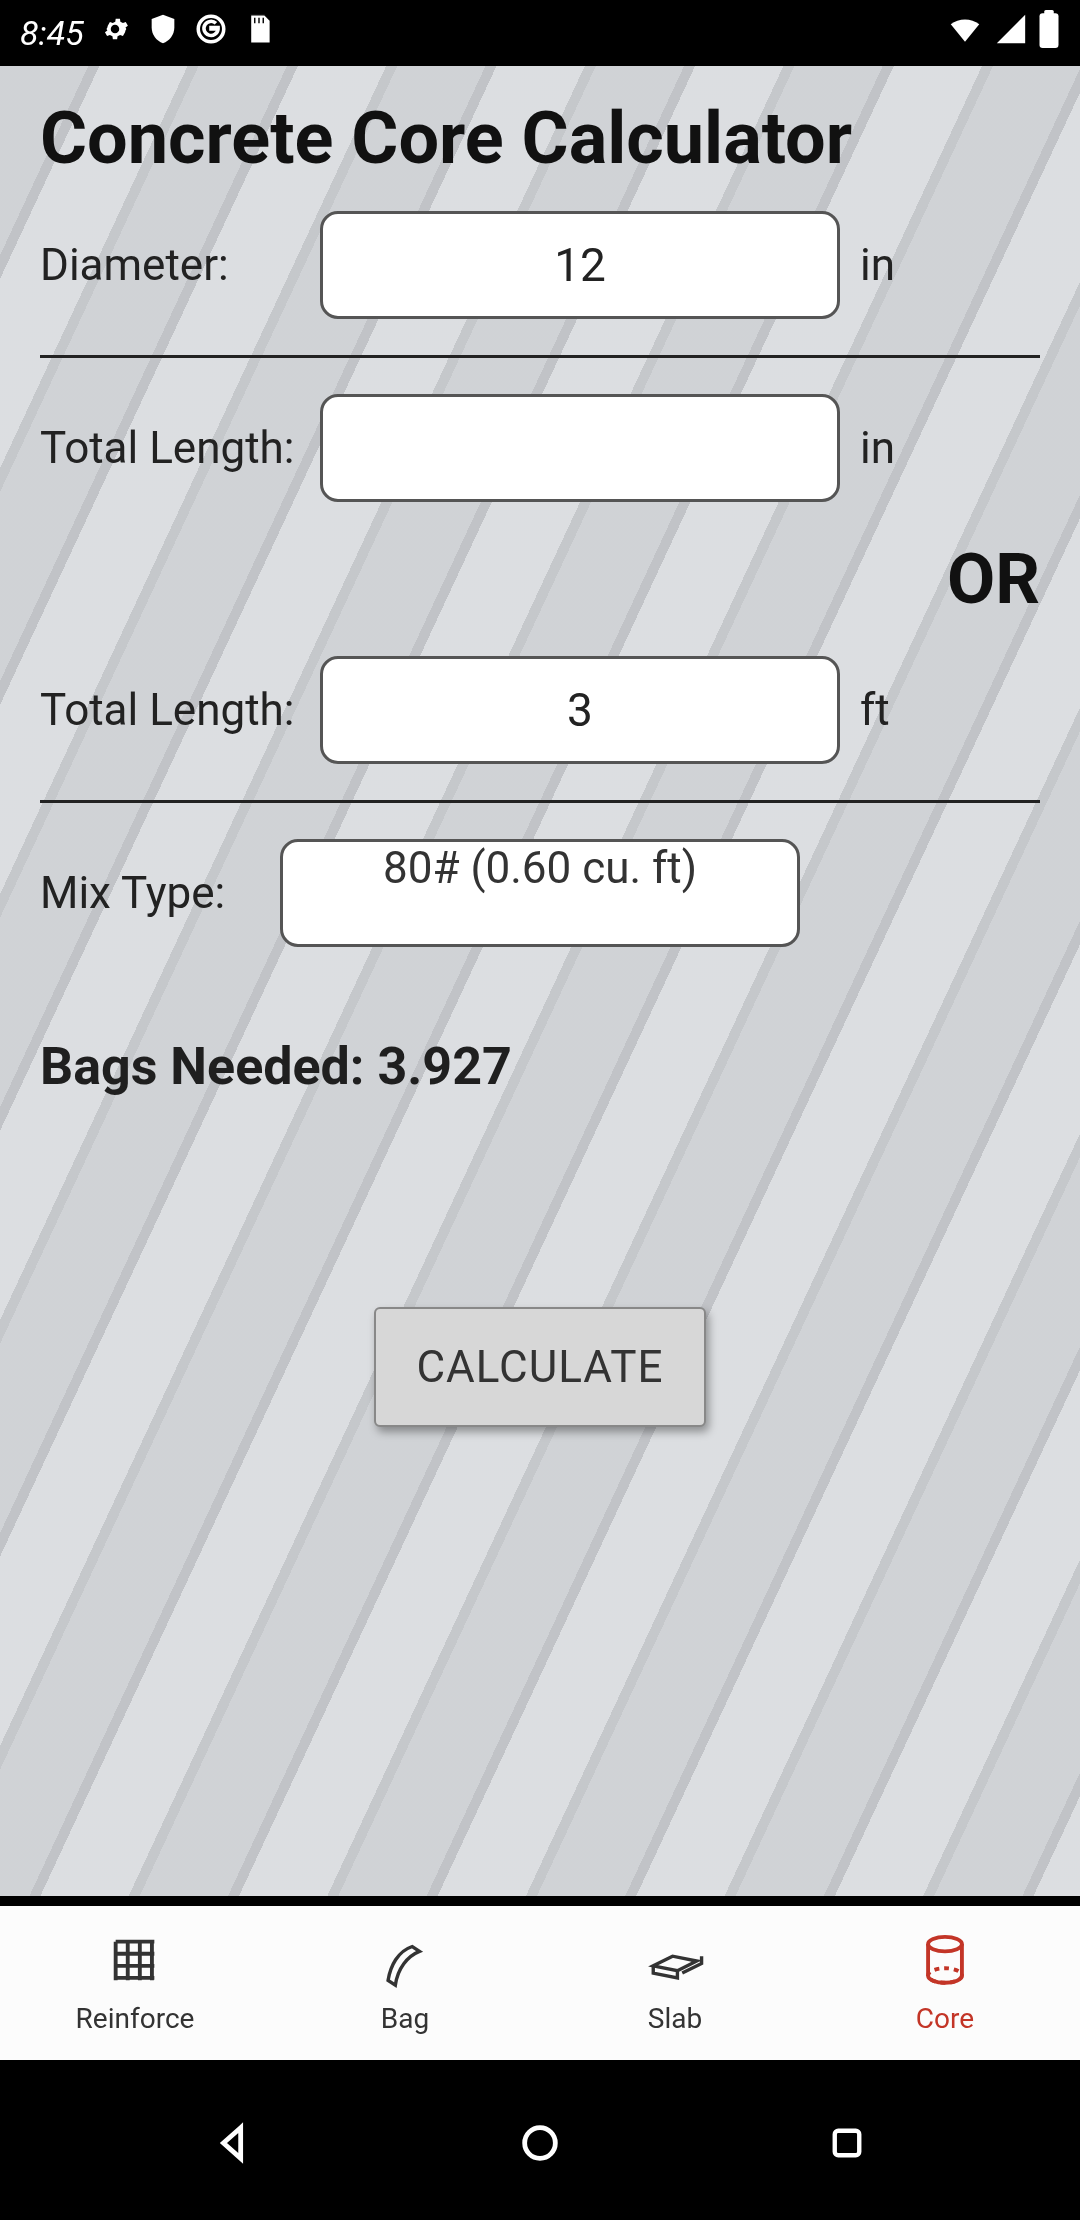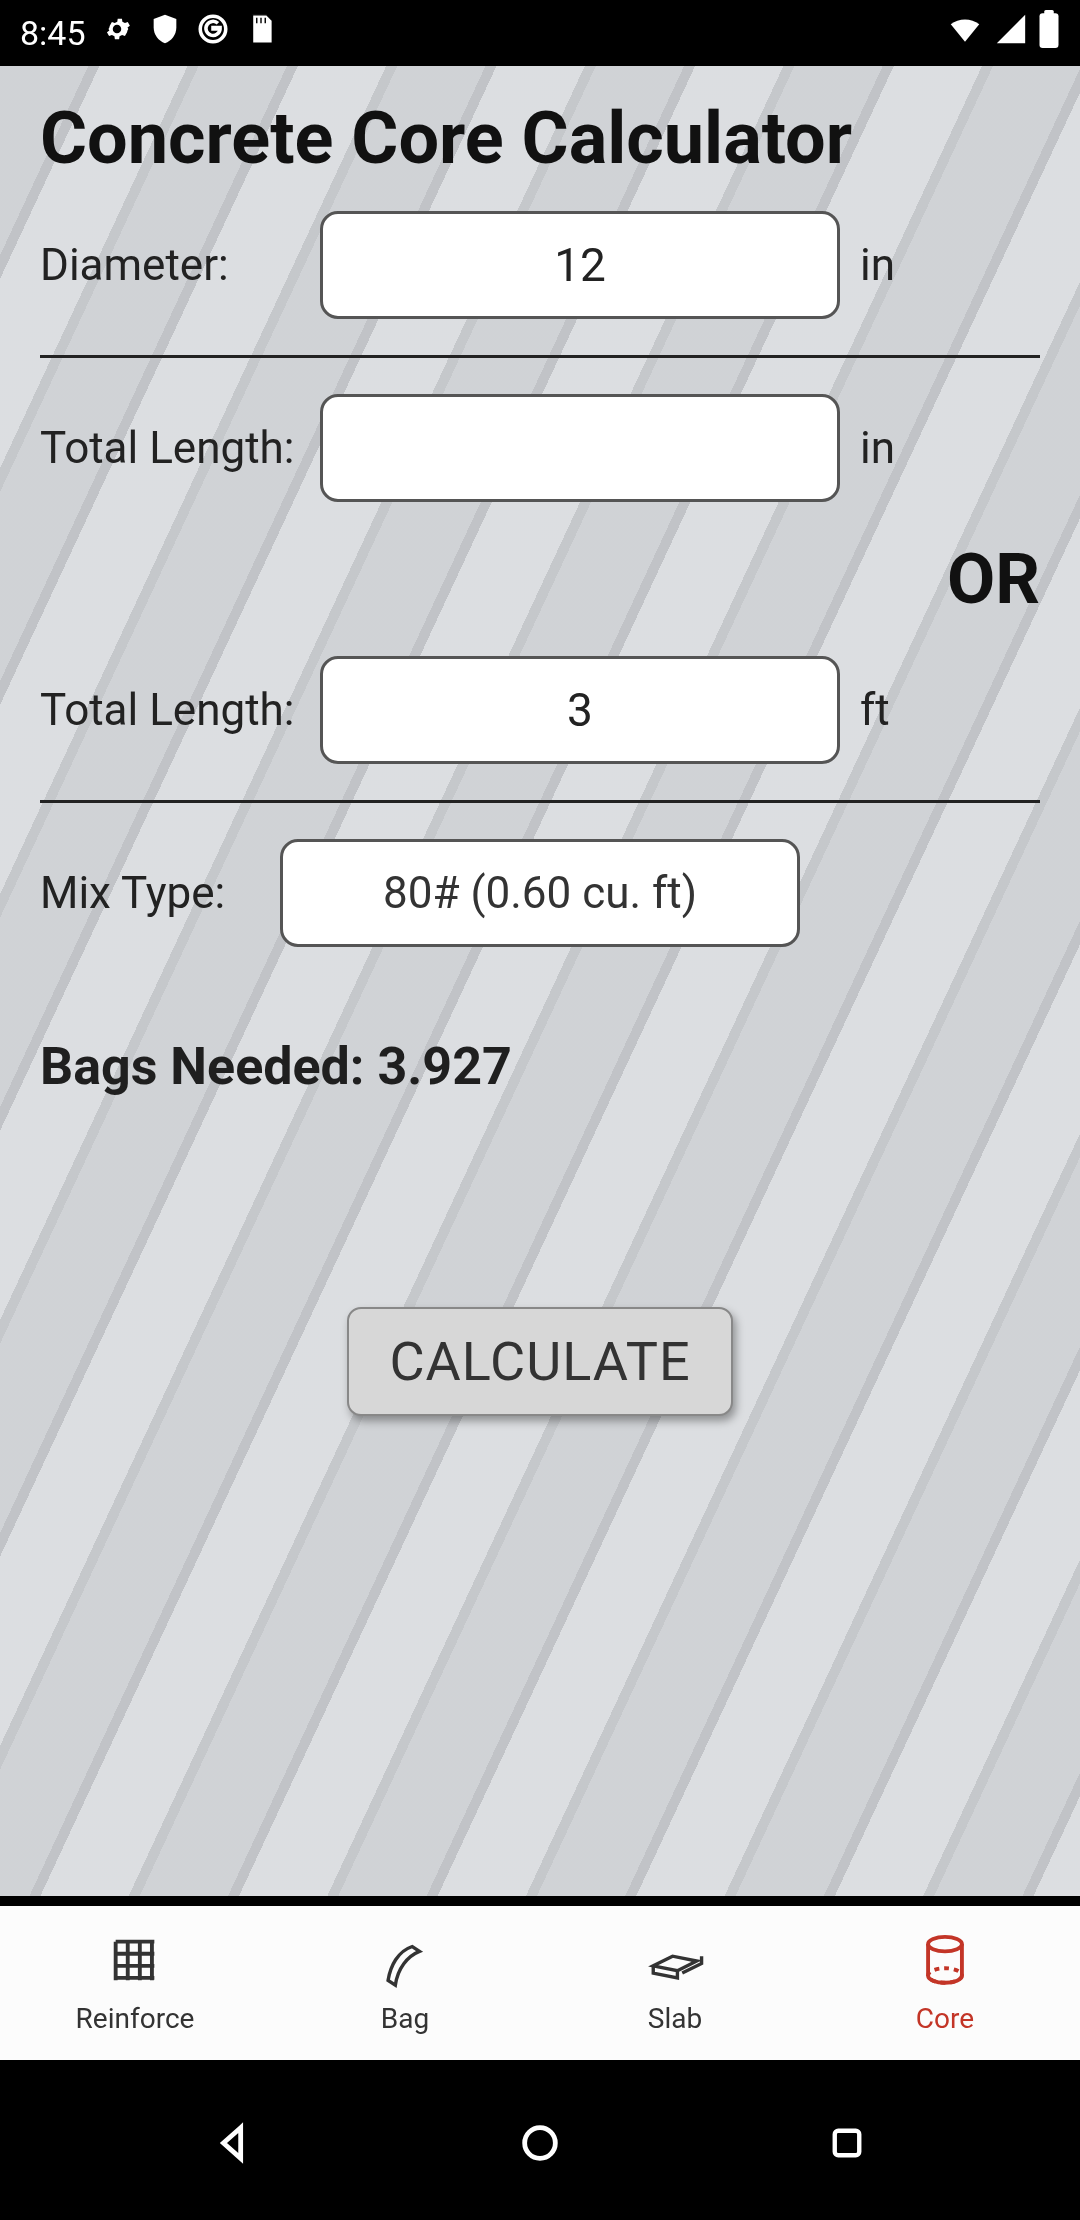--- a/index.html
+++ b/index.html
@@ -18,21 +18,21 @@
     .status-bar {
       height: 66px;
       background: #000;
       color: #fff;
       display: flex;
       justify-content: space-between;
       align-items: center;
       padding: 0 20px;
       font-size: 34px;
     }
-    .status-left { display: flex; align-items: center; gap: 14px; }
+    .status-left { display: flex; align-items: center; gap: 14px; font-style: italic; }
     .status-right { display: flex; align-items: center; gap: 10px; }
     .main-content {
       position: absolute;
       top: 66px;
       left: 0; right: 0;
       bottom: 324px;
       background:
         linear-gradient(rgba(255,255,255,0.6), rgba(255,255,255,0.6)),
         repeating-linear-gradient(
           115deg,
@@ -92,42 +92,42 @@
       margin: 32px 0 36px 0;
     }
     .select-box {
       width: 520px;
       height: 108px;
       background: #fff;
       border: 3px solid #555;
       border-radius: 18px;
       font-size: 44px;
       display: flex;
-      align-items: center;
+      align-items: flex-start;
       justify-content: center;
       color: #333;
     }
     .result-line {
       font-size: 52px;
       font-weight: 700;
       color: #1f1f1f;
       margin-top: 89px;
     }
     .calc-btn-wrap {
       display: flex;
       justify-content: center;
       margin-top: 210px;
     }
     .calc-btn {
       background: #d7d7d7;
       border: 2px solid #888;
-      border-radius: 14px;
-      font-size: 54px;
+      border-radius: 6px;
+      font-size: 44px;
       color: #333;
-      padding: 21px 40px;
+      padding: 32px 40px;
       box-shadow: 3px 5px 8px rgba(0,0,0,0.35);
       letter-spacing: 1px;
     }
     .bottom-nav {
       position: absolute;
       left: 0; right: 0;
       bottom: 160px;
       height: 154px;
       background: #fcfcfc;
       display: flex;

